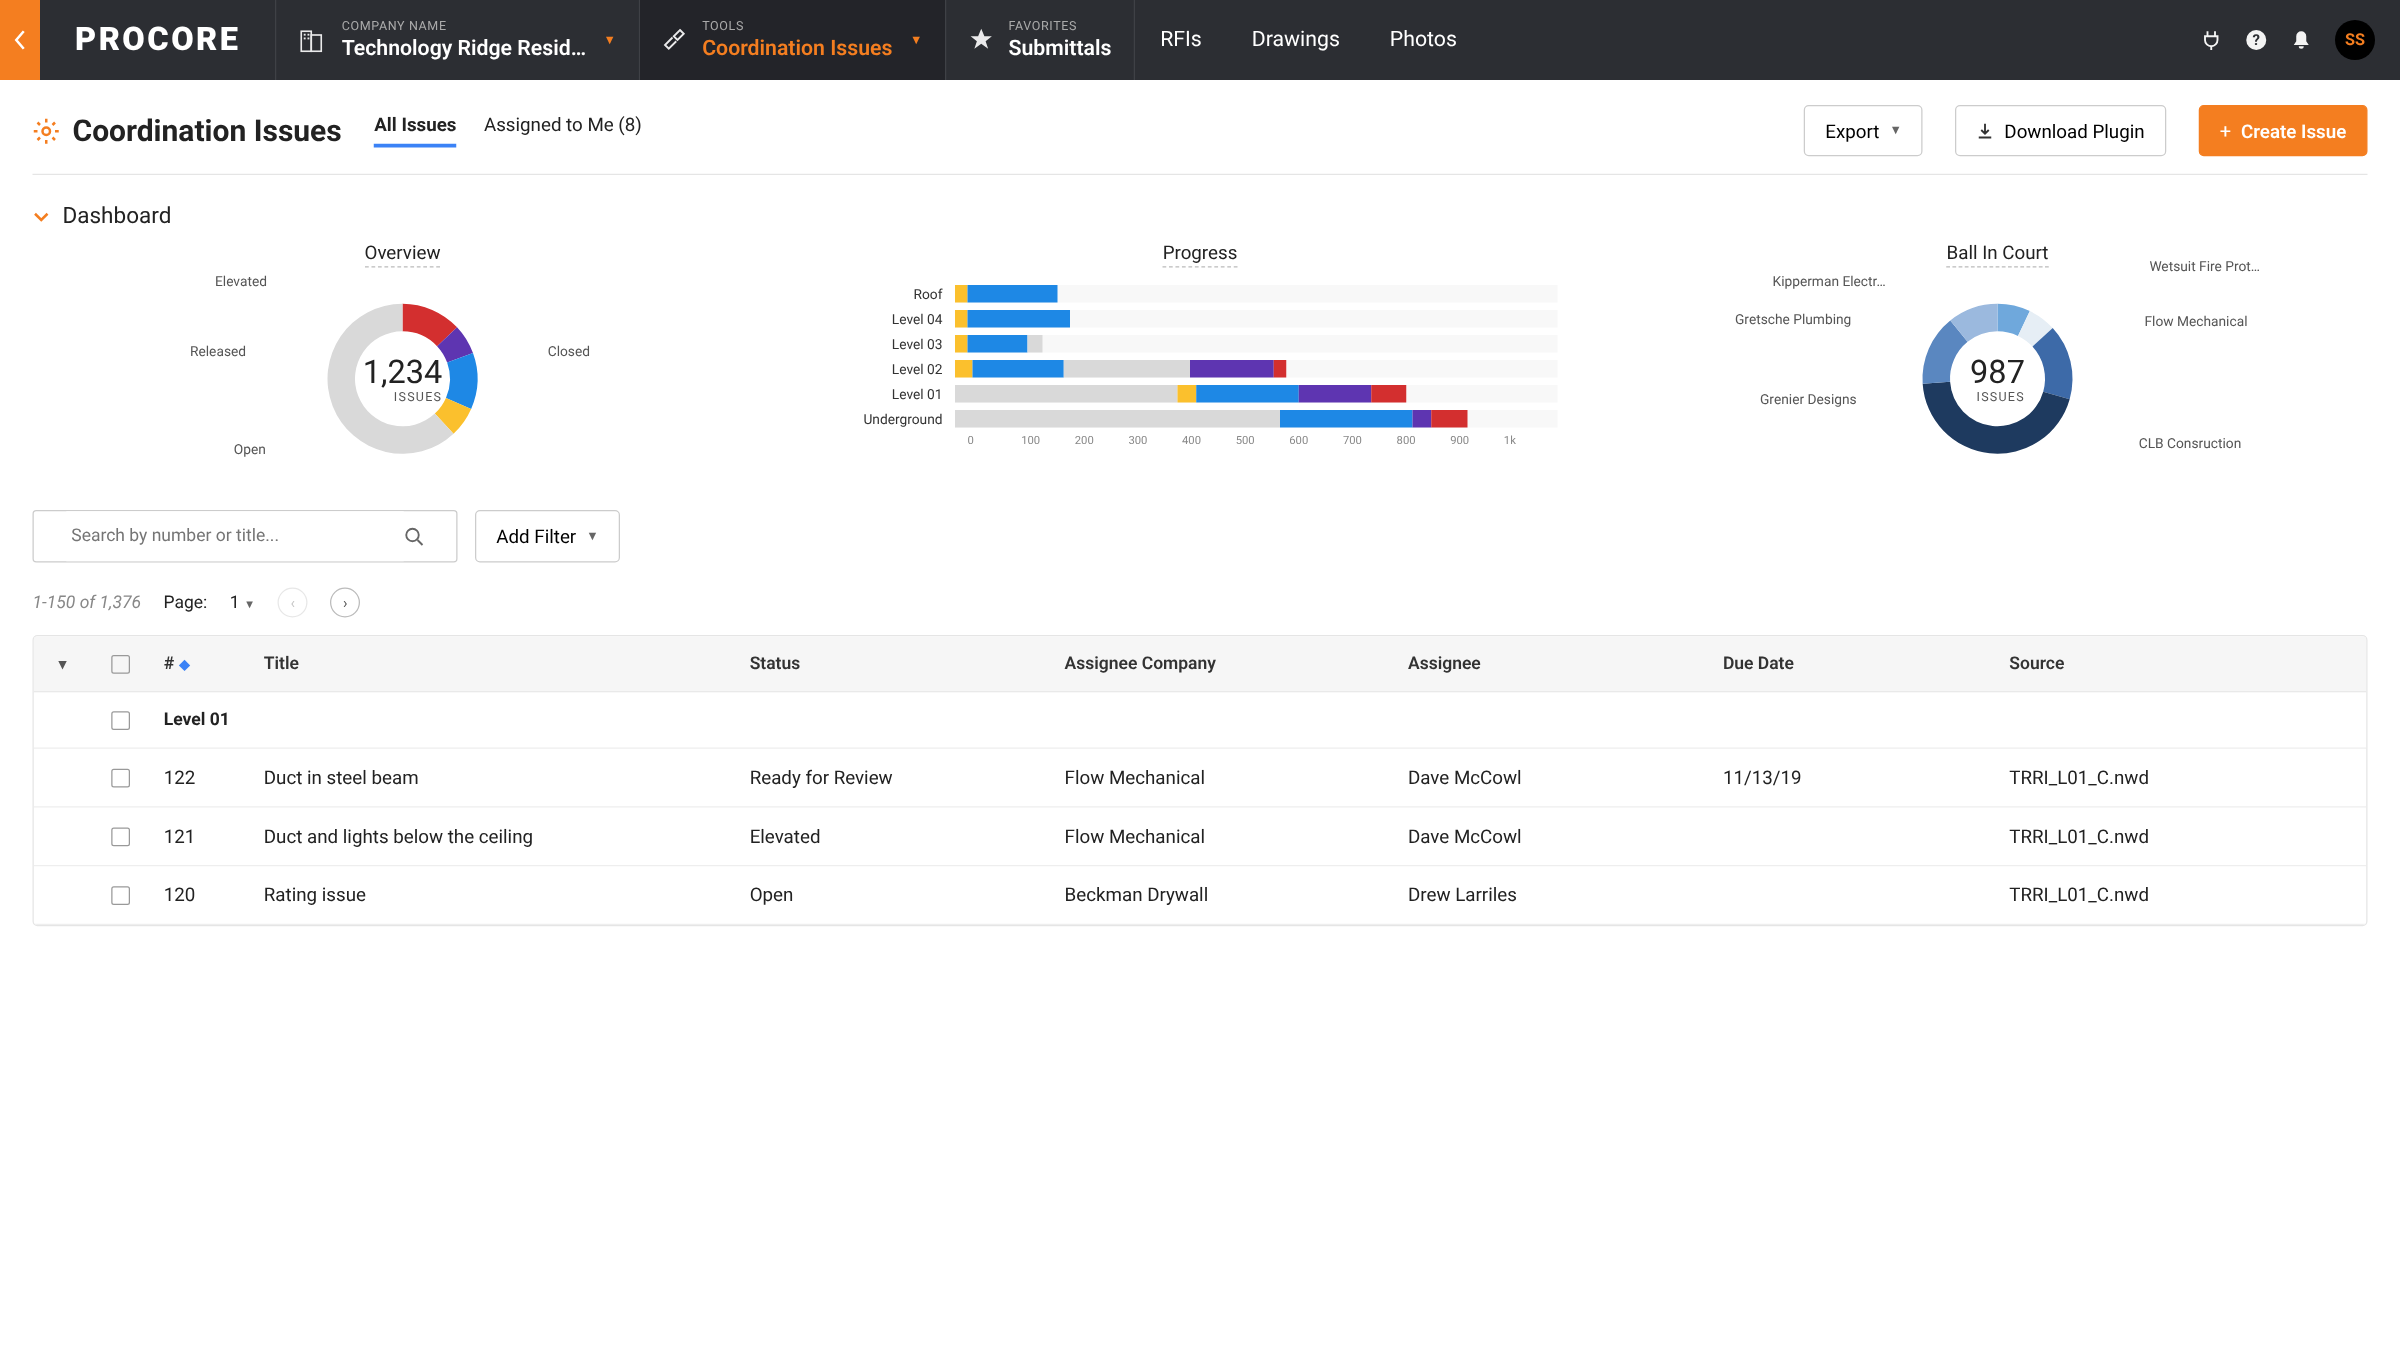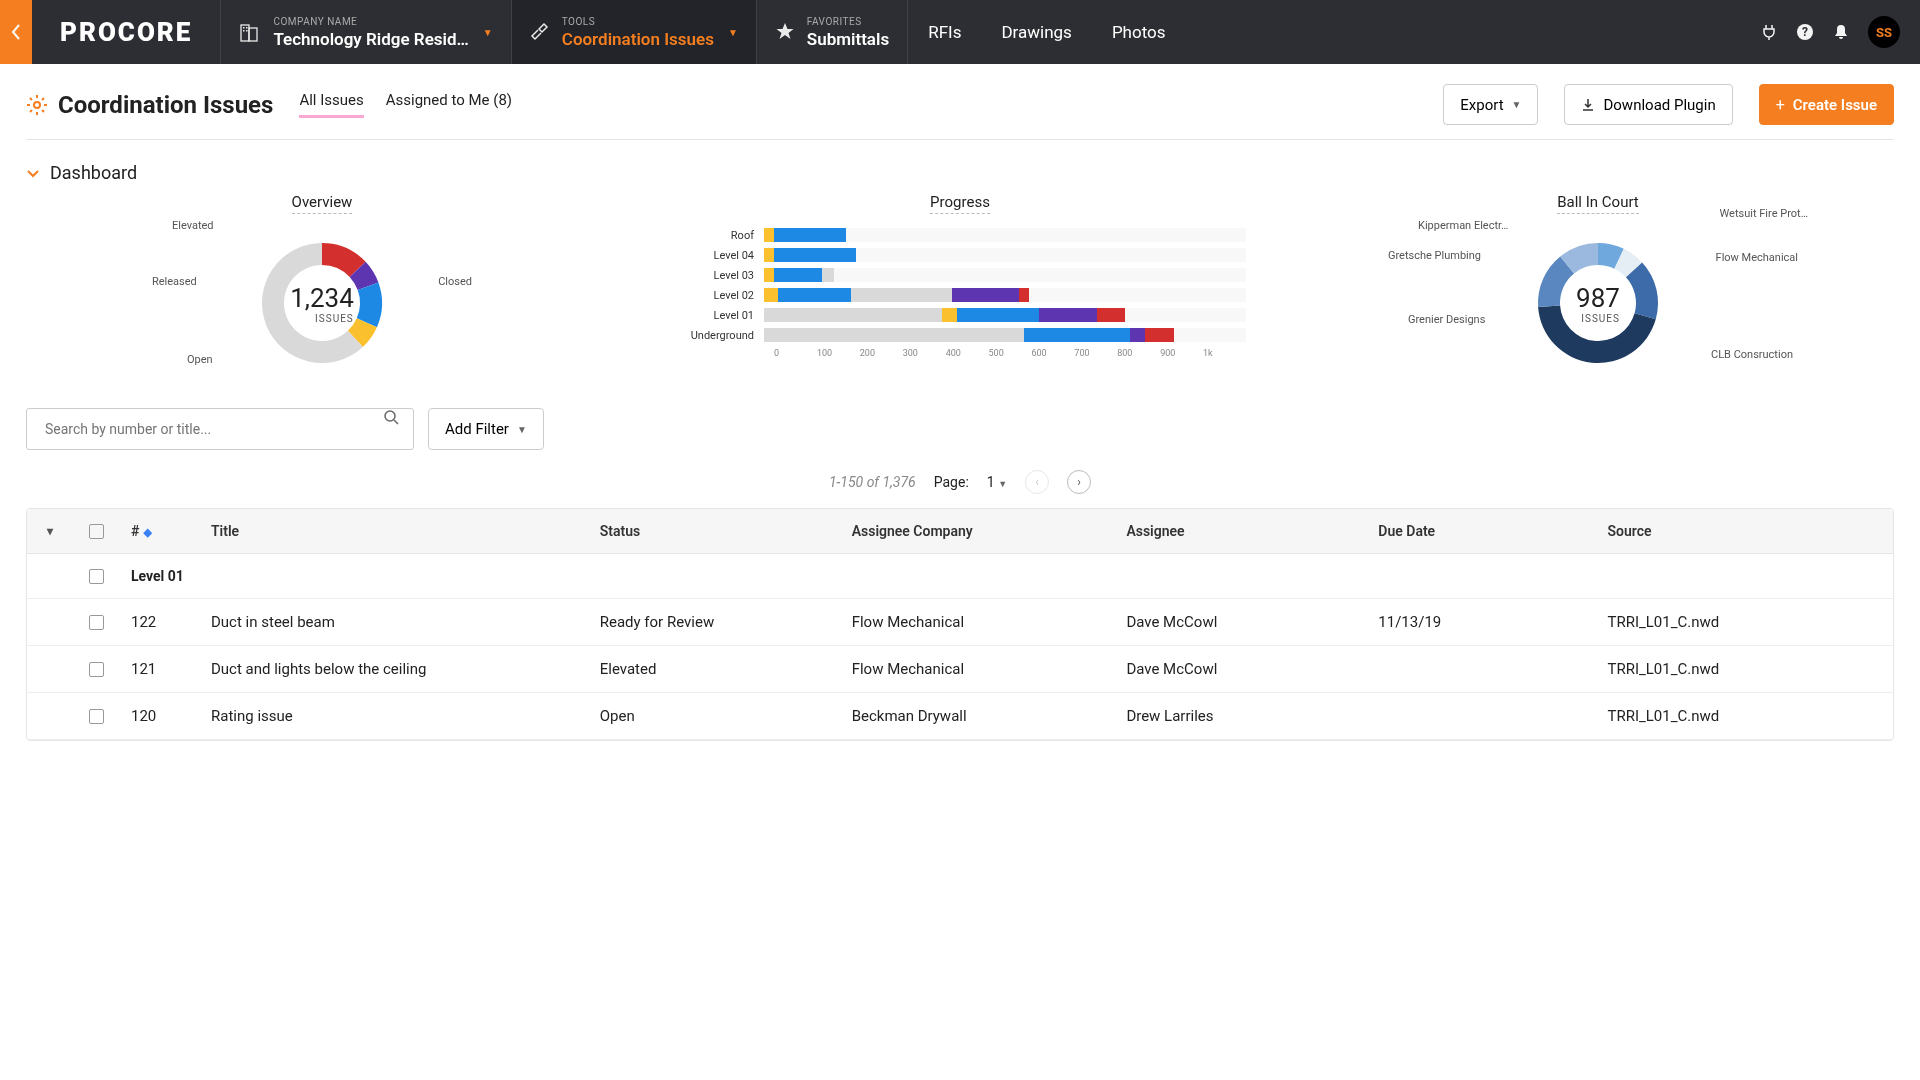--- a/index.html
+++ b/index.html
@@ -20,21 +20,21 @@
 .top-icons{display:flex;align-items:center;gap:18px;padding:0 20px}
 .top-icon{cursor:pointer;opacity:.95}
 .avatar{width:32px;height:32px;border-radius:50%;background:#000;display:flex;align-items:center;justify-content:center;color:#f47e20;font-weight:700;font-size:13px;cursor:pointer}
 
 .page{padding:20px 26px}
 .page-header{display:flex;align-items:center;gap:26px;border-bottom:1px solid #e5e5e5;padding-bottom:14px}
 .page-title{display:flex;align-items:center;gap:10px;font-size:24px;font-weight:700}
 .gear-orange{color:#f47e20}
 .tabs{display:flex;gap:22px;font-size:15px}
 .tab{cursor:pointer;padding-bottom:6px}
-.tab.active{border-bottom:3px solid #f9a8d4;font-weight:400}
+.tab.active{border-bottom:3px solid #3b82f6;font-weight:700}
 .header-actions{margin-left:auto;display:flex;gap:26px}
 .btn{border:1px solid #ccc;background:#fff;border-radius:4px;padding:10px 16px;font-size:15px;cursor:pointer;display:flex;align-items:center;gap:8px}
 .btn.primary{background:#f47e20;border-color:#f47e20;color:#fff;font-weight:600}
 
 .dash-header{display:flex;align-items:center;gap:10px;margin:22px 0 10px;font-size:18px;font-weight:400;cursor:pointer}
 .dash-caret{color:#f47e20}
 .charts{display:flex;gap:46px;margin-bottom:30px}
 .chart-card{flex:1;display:flex;flex-direction:column;align-items:center}
 .chart-title{font-size:15px;border-bottom:1px dashed #bbb;padding-bottom:2px;margin-bottom:14px}
 .donut-wrap{position:relative;display:flex;align-items:center;justify-content:center}
@@ -46,23 +46,23 @@
 
 .bars{width:100%;padding:0 10px}
 .bar-row{display:flex;align-items:center;margin-bottom:6px;font-size:11px}
 .bar-name{width:90px;text-align:right;padding-right:10px;color:#333}
 .bar-track{flex:1;height:14px;display:flex;background:#f8f8f8}
 .seg{height:100%}
 .bar-axis{display:flex;font-size:9px;color:#888;margin-left:100px;margin-top:4px}
 .bar-axis span{flex:1;text-align:left}
 
 .filters{display:flex;gap:14px;margin:20px 0}
-.search{border:1px solid #ccc;border-radius:3px;display:flex;width:388px;padding:0 14px}
+.search{border:1px solid #ccc;border-radius:3px;display:flex;align-items:center;width:340px;padding:0 26px}
 .search input{border:none;outline:none;flex:1;padding:12px 4px;font-size:14px}
-.pagination{display:flex;align-items:center;justify-content:center;gap:18px;margin:14px 0;font-size:14px}
+.pagination{display:flex;align-items:center;justify-content:flex-start;gap:18px;margin:14px 0;font-size:14px}
 .page-count{color:#888;font-style:italic}
 .pg-btn{width:24px;height:24px;border:1px solid #bbb;border-radius:50%;display:flex;align-items:center;justify-content:center;cursor:pointer;font-size:12px;color:#555}
 .pg-btn.disabled{opacity:.35}
 
 .table{width:100%;border:1px solid #e5e5e5;border-radius:4px;overflow:hidden}
 .thead{display:flex;background:#f6f6f6;border-bottom:1px solid #e5e5e5;font-weight:600;font-size:14px;color:#333}
 .th,.td{padding:14px 12px}
 .c-exp{width:46px;display:flex;align-items:center;justify-content:center}
 .c-chk{width:46px;display:flex;align-items:center;justify-content:center}
 .c-num{width:80px}

